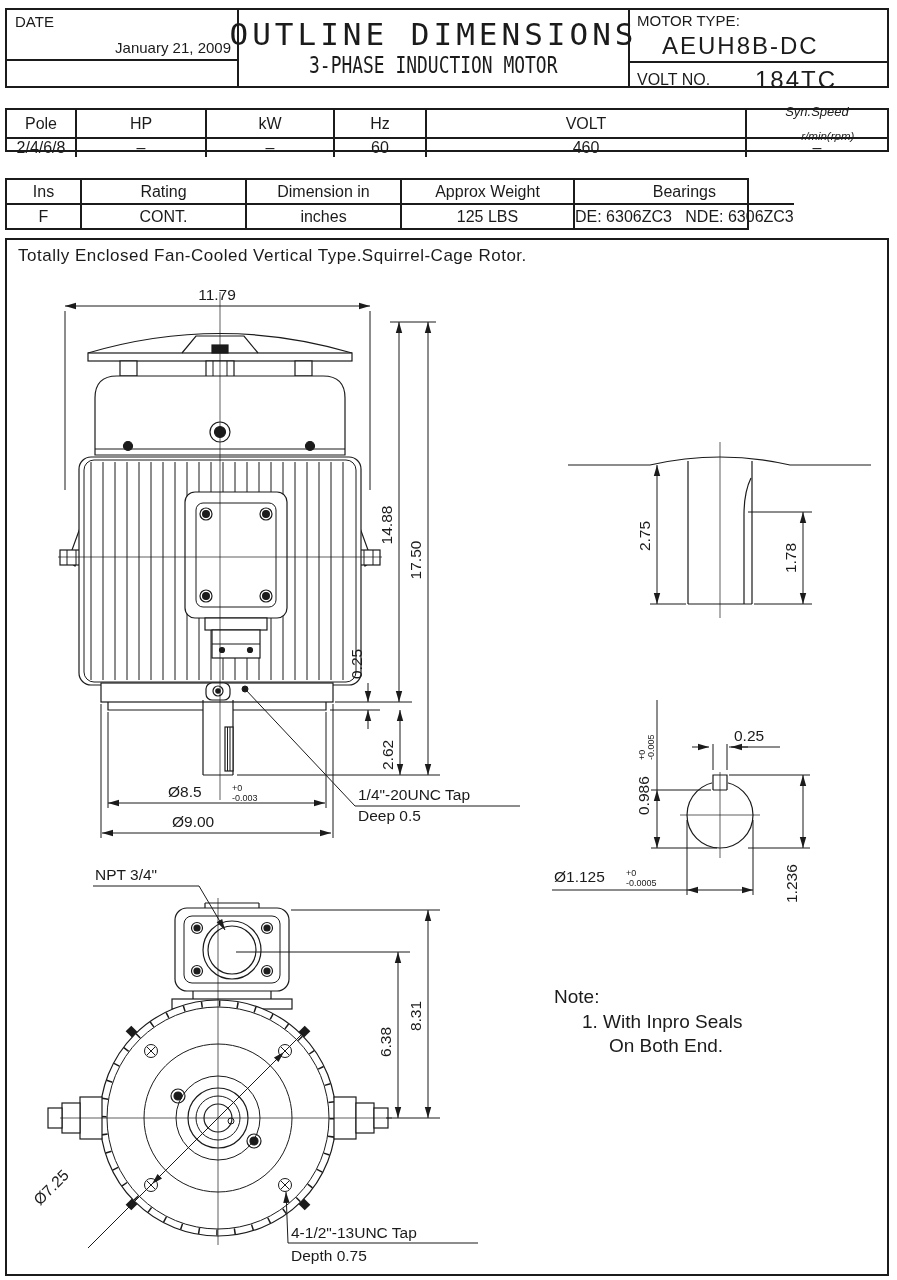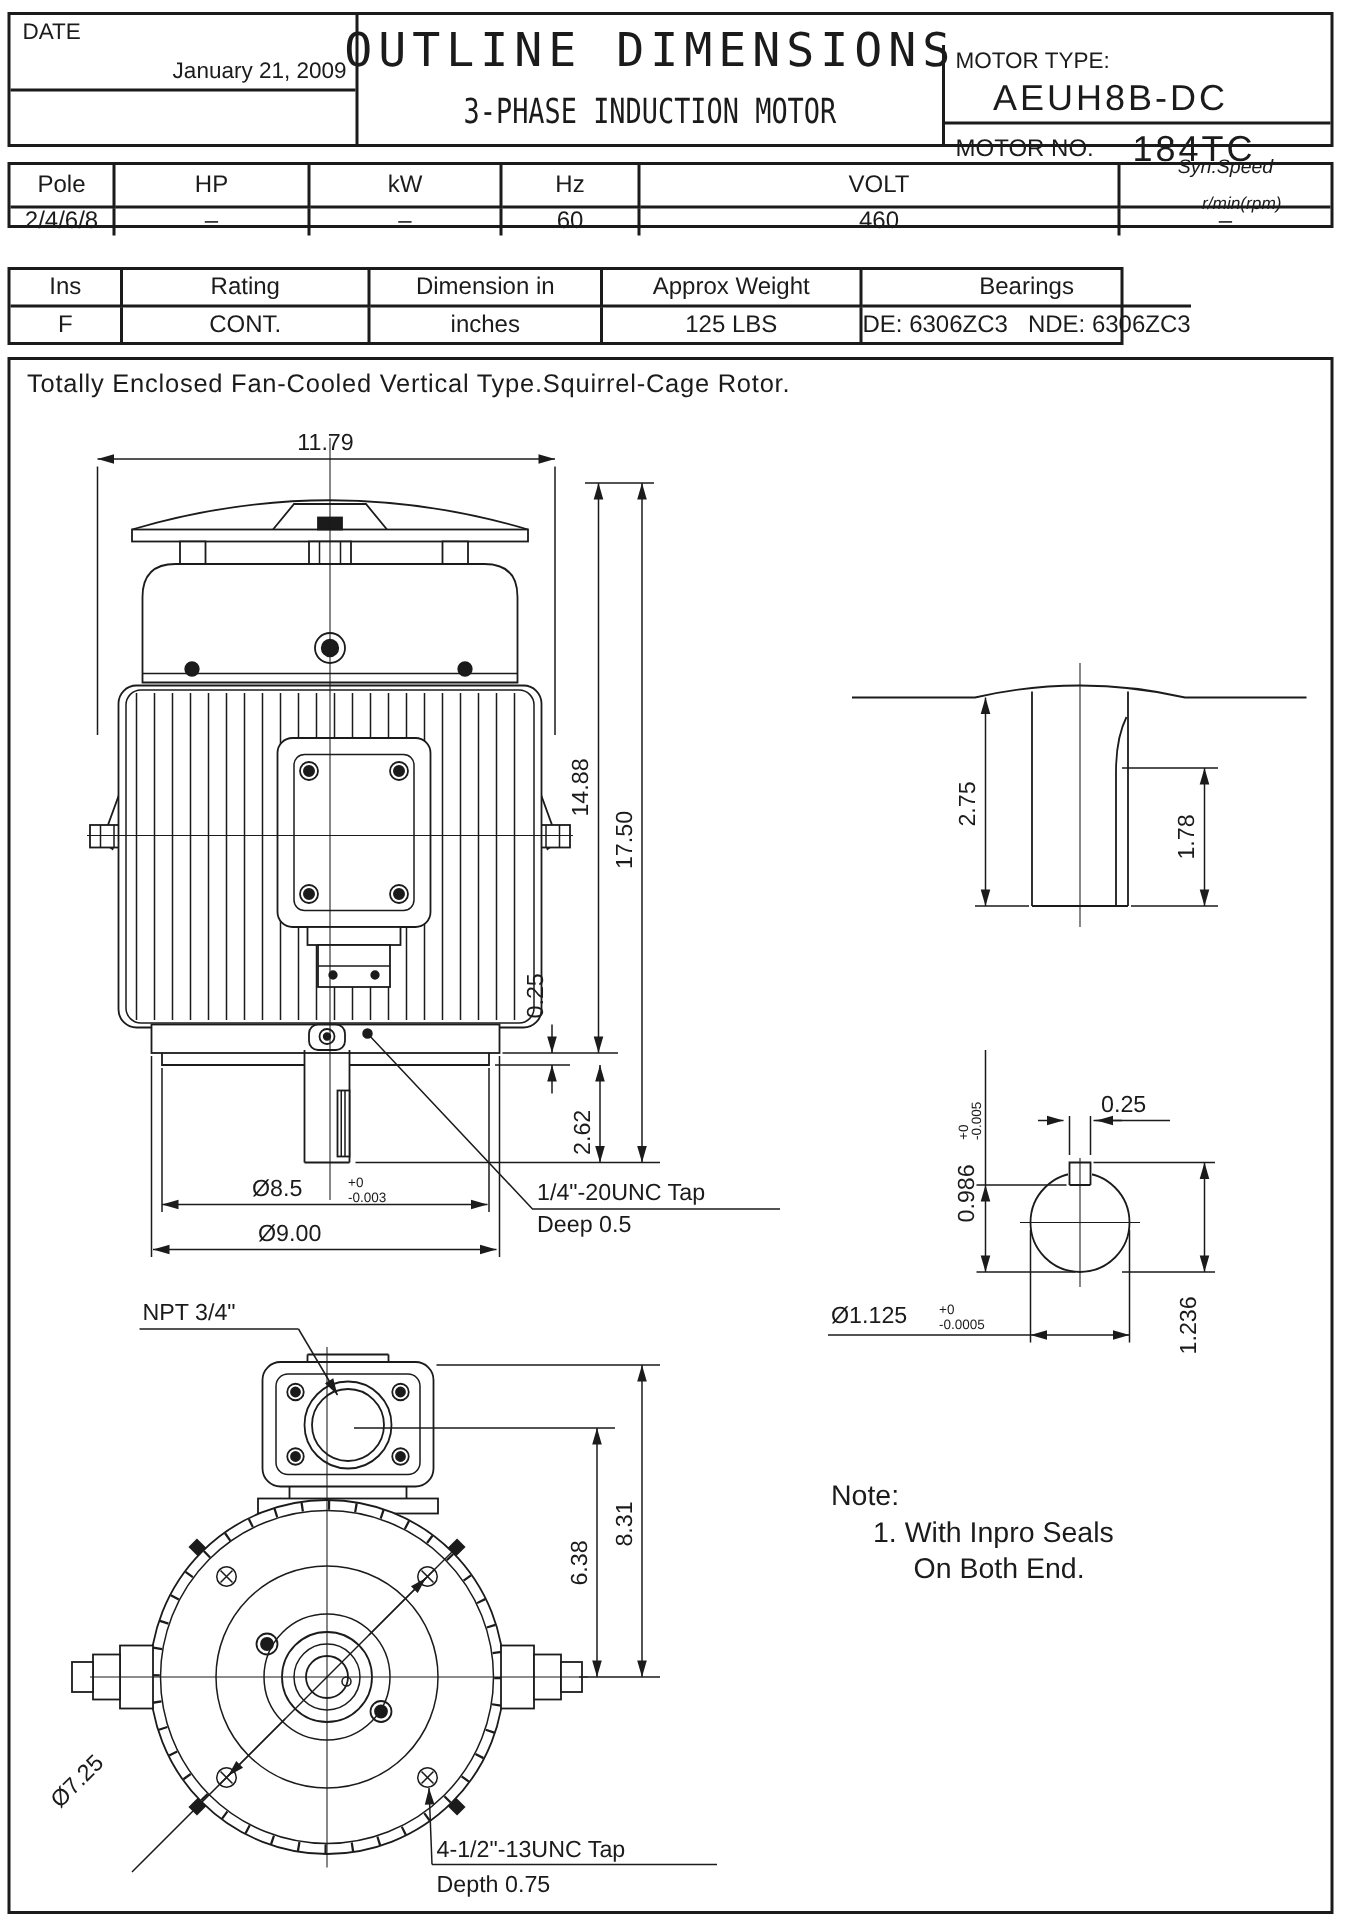--- a/index.html
+++ b/index.html
@@ -1,29 +1,29 @@
 <!DOCTYPE html>
 <html><head>
 <meta charset="utf-8">
 <style>
   html,body{margin:0;padding:0;background:#fff;}
   .page{position:relative;width:897px;height:1280px;background:#fff;overflow:hidden;
         font-family:"Liberation Sans",sans-serif;color:#1b1b1b;}
   .box{position:absolute;border:2px solid #1b1b1b;box-sizing:border-box;background:#fff;}
   
-  .hdr{left:5px;top:8px;width:884px;height:90px;display:grid;grid-template-columns:232px 389px auto;}
+  .hdr{left:5px;top:8px;width:884px;height:80px;display:grid;grid-template-columns:232px 389px auto;}
   .hdr-left{border-right:2px solid #1b1b1b;display:grid;grid-template-rows:51px auto;}
   .hdr-date{border-bottom:2px solid #1b1b1b;position:relative;}
   .hdr-date .lbl{position:absolute;left:8px;top:3px;font-size:15px;}
   .hdr-date .val{position:absolute;right:6px;bottom:3px;font-size:15px;}
   .hdr-cat{padding:6px 0 0 8px;font-size:15px;}
   .hdr-mid{display:flex;flex-direction:column;align-items:center;justify-content:space-between;padding:6px 0 8px;}
   .hdr-title{font-size:31px;letter-spacing:4px;font-family:"DejaVu Sans Mono",monospace;white-space:nowrap;}
   .hdr-sub{font-size:23px;font-family:"DejaVu Sans Mono",monospace;transform:scaleX(.78);white-space:nowrap;}
-  .hdr-right{border-left:2px solid #1b1b1b;display:grid;grid-template-rows:53px auto;margin-top:20px;}
+  .hdr-right{border-left:2px solid #1b1b1b;display:grid;grid-template-rows:53px auto;}
   .hdr-type{border-bottom:2px solid #1b1b1b;position:relative;}
   .hdr-type .lbl{position:absolute;left:7px;top:2px;font-size:15px;}
   .hdr-type .val{position:absolute;left:32px;top:22px;font-size:24px;letter-spacing:2px;}
   .hdr-frame{position:relative;}
   .hdr-frame .lbl{position:absolute;left:7px;top:8px;font-size:16px;}
   .hdr-frame .val{position:absolute;left:125px;top:3px;font-size:24px;letter-spacing:2px;}
   
   .t1{left:5px;top:108px;width:884px;height:44px;display:grid;
       grid-template-columns:70px 130px 128px 92px 320px auto;grid-template-rows:29px auto;}
   .t2{left:5px;top:178px;width:744px;height:52px;display:grid;
@@ -55,21 +55,21 @@
     <div class="hdr-mid">
       <div class="hdr-title">OUTLINE DIMENSIONS</div>
       <div class="hdr-sub">3-PHASE INDUCTION MOTOR</div>
     </div>
     <div class="hdr-right">
       <div class="hdr-type">
         <span class="lbl">MOTOR TYPE:</span>
         <span class="val">AEUH8B-DC</span>
       </div>
       <div class="hdr-frame">
-        <span class="lbl">MOTOR NO.</span>
+        <span class="lbl">VOLT NO.</span>
         <span class="val">184TC</span>
       </div>
     </div>
   </div>
 
   <div class="box t1">
     <div class="c hd">Pole</div>
     <div class="c hd">HP</div>
     <div class="c hd">kW</div>
     <div class="c hd">Hz</div>

